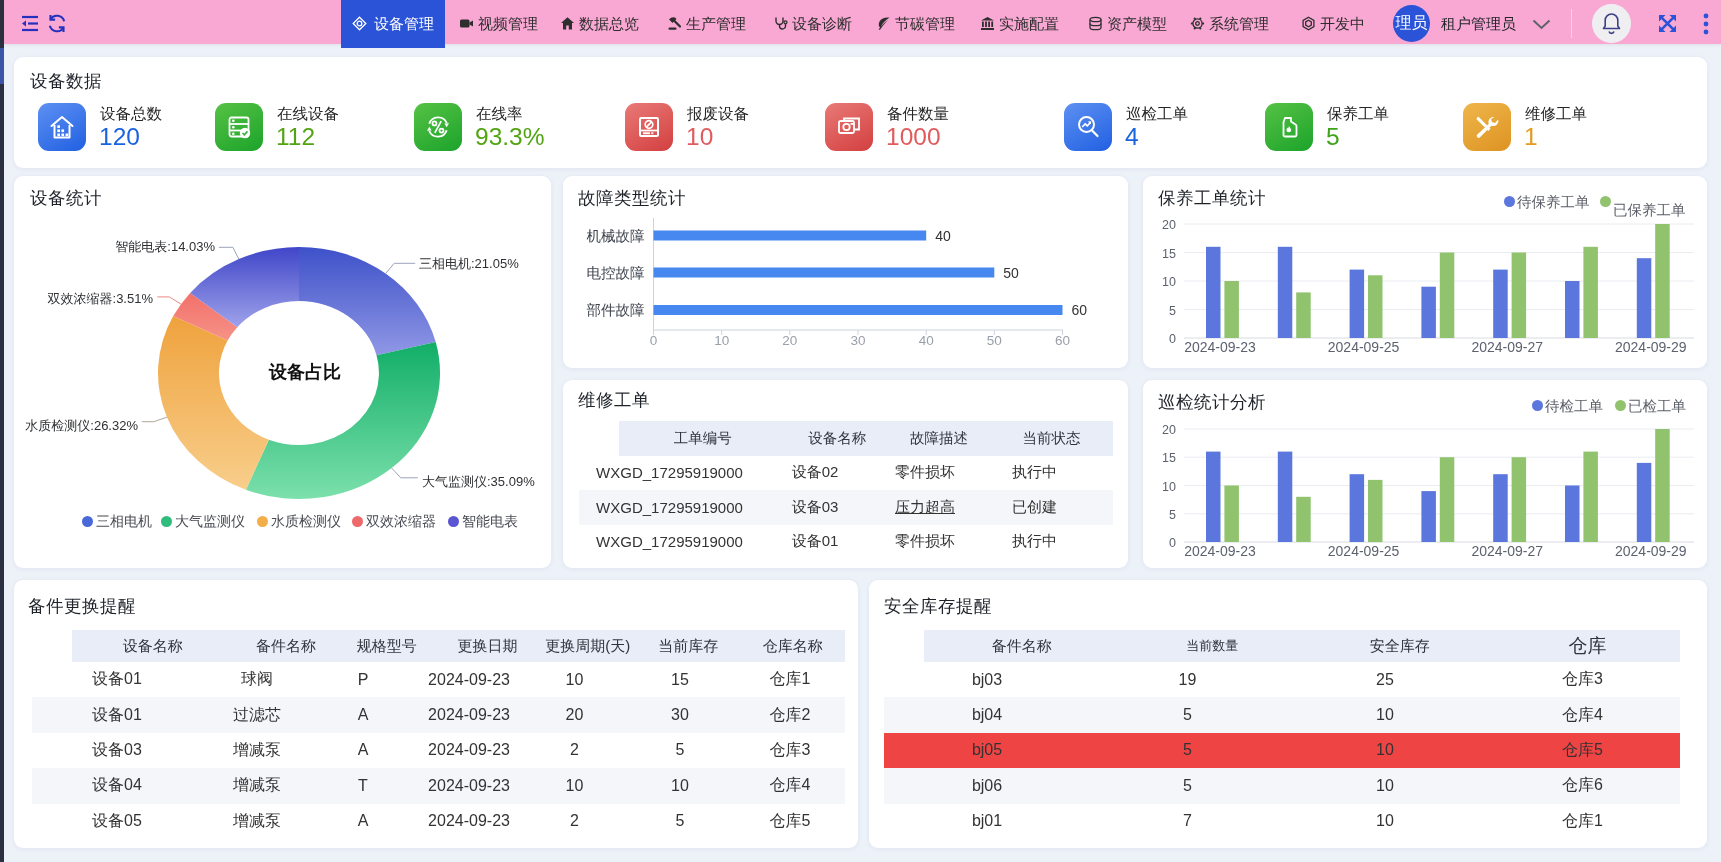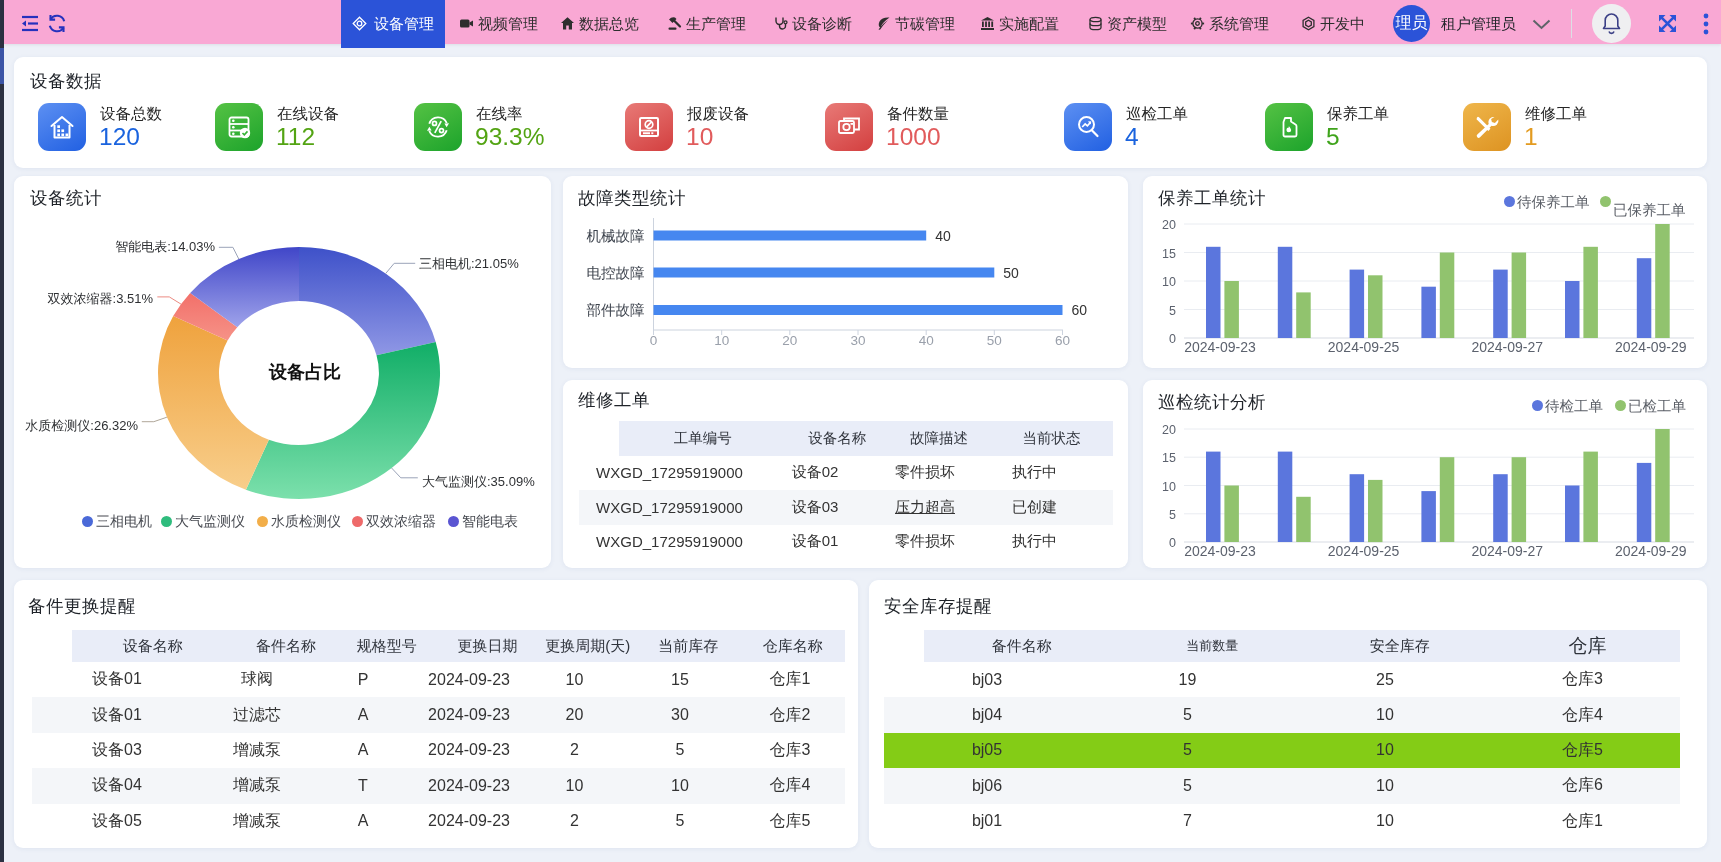--- a/index.html
+++ b/index.html
@@ -518,21 +518,21 @@
       <span style="width:195px;">19</span>
       <span style="width:200px;">25</span>
       <span style="width:195px;">仓库3</span>
     </div>
     <div class="trow" style="height:35.4px;background:#f4f6f9;font-size:16px">
       <span style="width:206px;">bj04</span>
       <span style="width:195px;">5</span>
       <span style="width:200px;">10</span>
       <span style="width:195px;">仓库4</span>
     </div>
-    <div class="trow" style="height:35.4px;background:#84cc16;font-size:16px">
+    <div class="trow" style="height:35.4px;background:#ef4444;font-size:16px">
       <span style="width:206px;">bj05</span>
       <span style="width:195px;">5</span>
       <span style="width:200px;">10</span>
       <span style="width:195px;">仓库5</span>
     </div>
     <div class="trow" style="height:35.4px;background:#f4f6f9;font-size:16px">
       <span style="width:206px;">bj06</span>
       <span style="width:195px;">5</span>
       <span style="width:200px;">10</span>
       <span style="width:195px;">仓库6</span>

